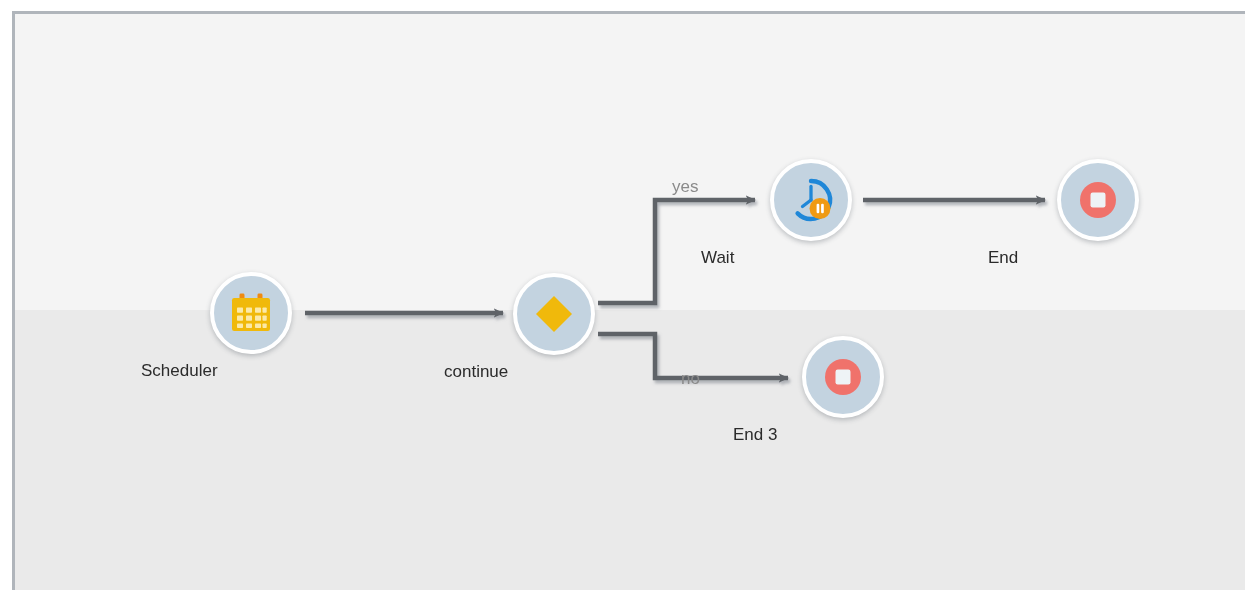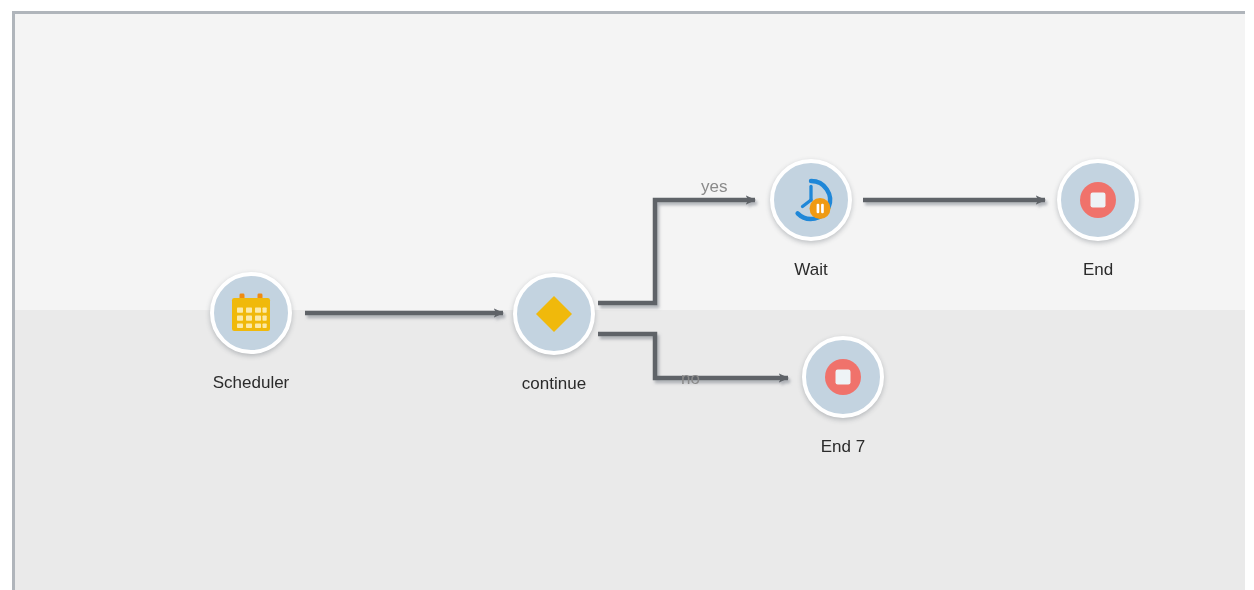--- a/index.html
+++ b/index.html
@@ -73,26 +73,24 @@
     box-shadow: 0 2px 5px rgba(60,70,80,0.30);
     display: flex;
     align-items: center;
     justify-content: center;
   }
   .node-label {
     position: absolute;
     left: -110px;
     top: 48px;
     width: 220px;
-    text-align: center;
     font-size: 17px;
     color: #2b2b2b;
     white-space: nowrap;
     line-height: 20px;
-    margin-top: 12px;
   }
 
   
   .edge-label {
     position: absolute;
     font-size: 17px;
     color: #8a8a8a;
     white-space: nowrap;
     line-height: 18px;
   }
@@ -123,21 +121,21 @@
         <path d="M 290,299 L 488,299" marker-end="url(#arrowHead)"></path>
 
         <path d="M 583,289 L 640,289 L 640,186 L 740,186" marker-end="url(#arrowHead)"></path>
 
         <path d="M 848,186 L 1030,186" marker-end="url(#arrowHead)"></path>
 
         <path d="M 583,320 L 640,320 L 640,364 L 773,364" marker-end="url(#arrowHead)"></path>
       </g>
     </svg>
 
-    <div class="edge-label" style="left:686px; top:164px;">yes</div>
+    <div class="edge-label" style="left:657px; top:164px;">yes</div>
 
     <div class="edge-label" style="left:666px; top:356px;">no</div>
 
     <div class="node" style="left:236px; top:299px;">
       <div class="node-circle">
         <svg class="icon-svg" width="46" height="46" viewBox="0 0 46 46">
           <rect x="11.5" y="3.5" width="5" height="9" rx="1.4" fill="#ef8b12"></rect>
           <rect x="29.5" y="3.5" width="5" height="9" rx="1.4" fill="#ef8b12"></rect>
           <rect x="4" y="8" width="38" height="33" rx="2.2" fill="#f0b90b"></rect>
           <g fill="#fbe9a8">
@@ -194,17 +192,17 @@
       <div class="node-label">End</div>
     </div>
 
     <div class="node" style="left:828px; top:363px;">
       <div class="node-circle">
         <svg class="icon-svg" width="46" height="46" viewBox="0 0 46 46">
           <circle cx="23" cy="23" r="18" fill="#f0726b"></circle>
           <rect x="15.5" y="15.5" width="15" height="15" rx="2.2" fill="#eef3f6"></rect>
         </svg>
       </div>
-      <div class="node-label">End 7</div>
+      <div class="node-label">End 3</div>
     </div>
 
   </div>
 </div>
 
 </body></html>

